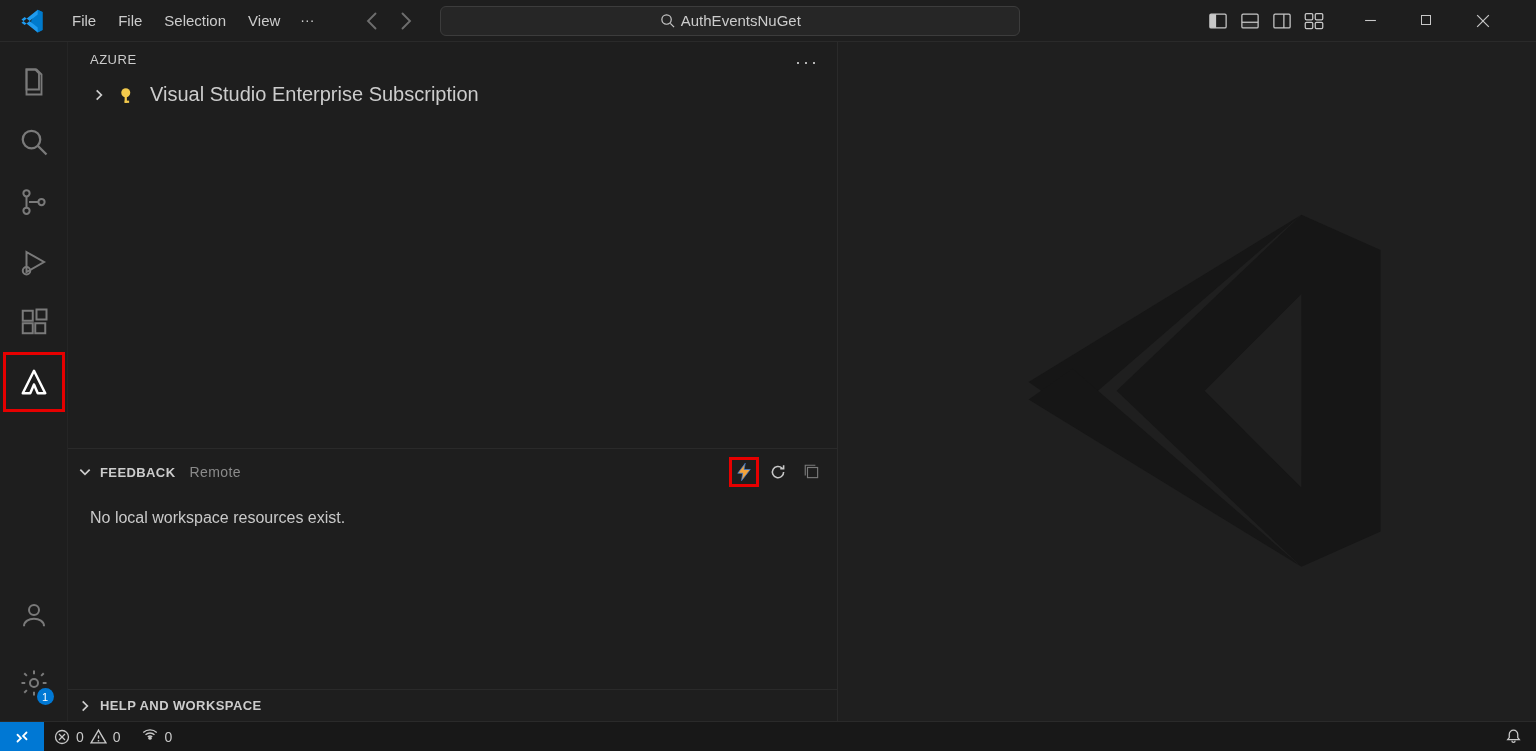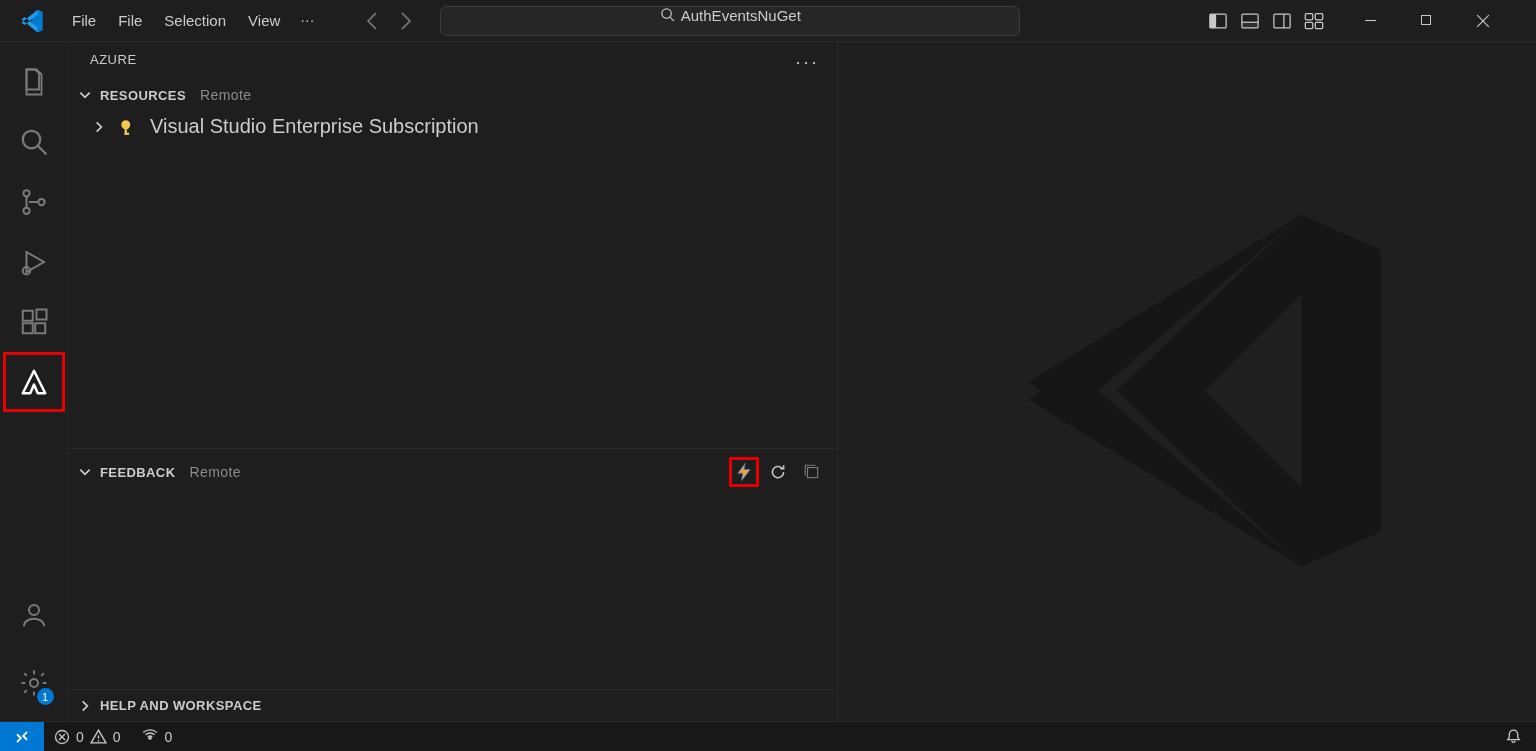--- a/index.html
+++ b/index.html
@@ -43,21 +43,21 @@
   .nav-arrows{display:flex;gap:10px;margin-left:40px;align-items:center;}
   .nav-arrow{color:#6e6e6e;width:22px;height:22px;display:flex;align-items:center;justify-content:center;}
   .search-box{
     flex:0 0 auto;
     width:580px;
     height:30px;
     margin-left:24px;
     border:1px solid #3c3c3c;
     border-radius:6px;
     background:#262626;
-    display:flex;align-items:flex-start;justify-content:center;
+    display:flex;align-items:center;justify-content:center;
     color:var(--fg);
     font-size:15px;
     gap:6px;
   }
   .title-right{
     margin-left:auto;
     display:flex;align-items:center;
     gap:10px;
     padding-right:6px;
   }
@@ -316,29 +316,20 @@
     </div>
   </div>
 
   <div class="sidebar">
     <div class="side-title">
       <span>AZURE</span>
       <span class="dots">···</span>
     </div>
 
     <div class="section-fill">
-      <div class="section-header">
-        <span class="chev">
-          <svg viewBox="0 0 12 12" width="14" height="14">
-              <path d="M2 4l4 4 4-4" stroke="#ccc" stroke-width="1.5" fill="none"></path>
-            </svg>
-        </span>
-        <span>RESOURCES</span>
-        <span class="sub">Remote</span>
-      </div>
       <div class="tree-row">
         <span class="chev-r">
           <svg viewBox="0 0 12 12" width="14" height="14">
               <path d="M4 2l4 4-4 4" stroke="#ccc" stroke-width="1.5" fill="none"></path>
             </svg>
         </span>
         <span class="key-icon">
           <svg viewBox="0 0 16 16" width="18" height="18">
               <circle cx="6" cy="6" r="4" fill="#f2c94c"></circle>
               <rect x="5" y="9" width="2" height="6" fill="#f2c94c"></rect>
@@ -372,20 +363,21 @@
               </svg>
           </div>
           <div class="action-btn" style="color:#7a7a7a;">
             <svg viewBox="0 0 16 16" width="18" height="18">
                 <rect x="4" y="4" width="9" height="9" stroke="currentColor" fill="none"></rect>
                 <path d="M2 11V2h9" stroke="currentColor" fill="none"></path>
               </svg>
           </div>
         </div>
       </div>
+      <div class="msg">No local workspace resources exist.</div>
       <div class="flex-fill"></div>
     </div>
 
     <div class="section">
       <div class="section-header">
         <span class="chev">
           <svg viewBox="0 0 12 12" width="14" height="14">
               <path d="M4 2l4 4-4 4" stroke="#ccc" stroke-width="1.5" fill="none"></path>
             </svg>
         </span>

